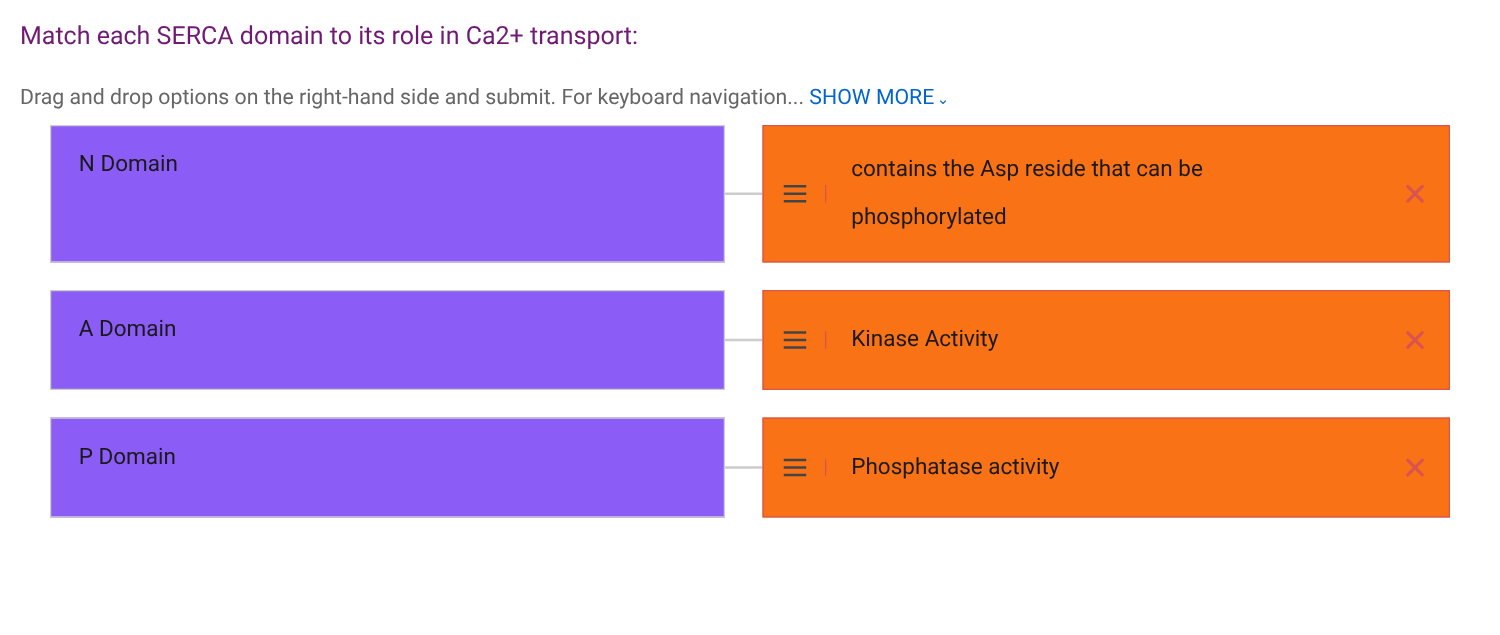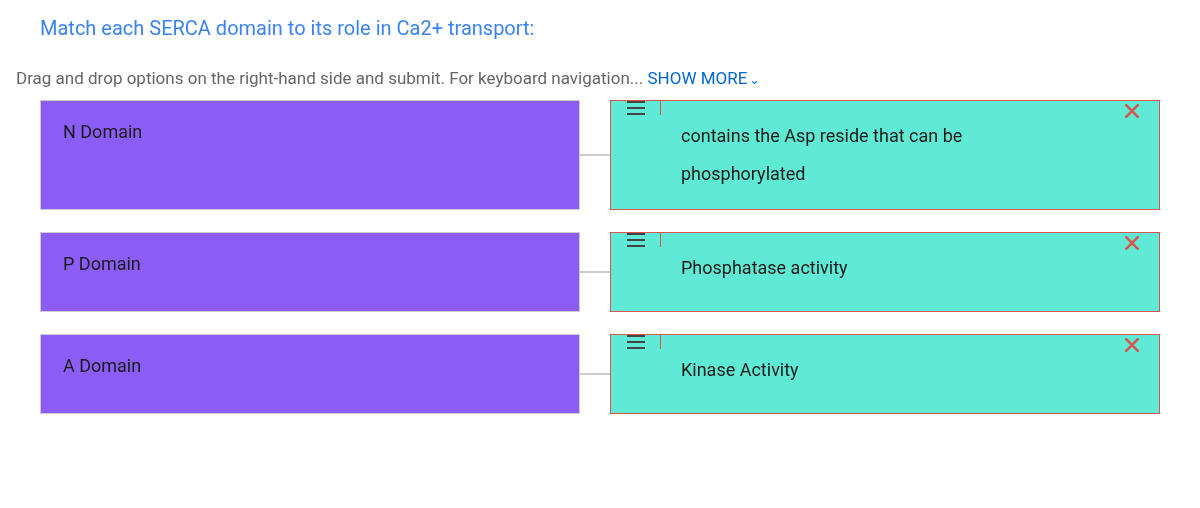--- a/index.html
+++ b/index.html
@@ -6,23 +6,22 @@
     body {
       font-family: -apple-system, BlinkMacSystemFont, "Segoe UI", Roboto, "Helvetica Neue", Arial, sans-serif;
       background: #fff;
       color: #1a1a1a;
       padding: 16px;
       width: 1200px;
     }
     .question-title {
       font-size: 20px;
       font-weight: 400;
-      color: #3b82f6;
+      color: #701a75;
       margin-bottom: 28px;
-      margin-left: 24px;
     }
     .instructions {
       font-size: 17px;
       color: #666;
       margin-bottom: 12px;
     }
     .show-more {
       color: #0066cc;
       cursor: pointer;
       font-size: 17px;
@@ -61,23 +60,23 @@
     .connector::before {
       content: "";
       display: block;
       width: 100%;
       height: 2px;
       background: #ccc;
     }
     .answer-box {
       flex: 1;
       border: 1px solid #d9534f;
-      background: #5eead4;
-      display: flex;
-      align-items: flex-start;
+      background: #f97316;
+      display: flex;
+      align-items: center;
       position: relative;
     }
     .drag-handle {
       flex: 0 0 50px;
       border-right: 1px solid #d9534f;
       display: flex;
       align-items: center;
       justify-content: center;
       cursor: grab;
     }
@@ -146,20 +145,45 @@
               <line x1="5" y1="5" x2="19" y2="19"></line>
               <line x1="19" y1="5" x2="5" y2="19"></line>
             </svg>
         </span>
       </div>
     </div>
   </div>
 
   <div class="row">
     <div class="prompt-box">
+      <span>A Domain</span>
+    </div>
+    <div class="connector"></div>
+    <div class="answer-box">
+      <div class="drag-handle">
+        <div class="hamburger">
+            <span></span>
+            <span></span>
+            <span></span>
+          </div>
+      </div>
+      <div class="answer-text">Kinase Activity</div>
+      <div class="status-icon-wrap">
+        <span class="x-icon">
+          <svg viewBox="0 0 24 24" fill="none" stroke="#d9534f" stroke-width="3" stroke-linecap="round">
+              <line x1="5" y1="5" x2="19" y2="19"></line>
+              <line x1="19" y1="5" x2="5" y2="19"></line>
+            </svg>
+        </span>
+      </div>
+    </div>
+  </div>
+
+  <div class="row">
+    <div class="prompt-box">
       <span>P Domain</span>
     </div>
     <div class="connector"></div>
     <div class="answer-box">
       <div class="drag-handle">
         <div class="hamburger">
             <span></span>
             <span></span>
             <span></span>
           </div>
@@ -169,38 +193,13 @@
         <span class="x-icon">
           <svg viewBox="0 0 24 24" fill="none" stroke="#d9534f" stroke-width="3" stroke-linecap="round">
               <line x1="5" y1="5" x2="19" y2="19"></line>
               <line x1="19" y1="5" x2="5" y2="19"></line>
             </svg>
         </span>
       </div>
     </div>
   </div>
 
-  <div class="row">
-    <div class="prompt-box">
-      <span>A Domain</span>
-    </div>
-    <div class="connector"></div>
-    <div class="answer-box">
-      <div class="drag-handle">
-        <div class="hamburger">
-            <span></span>
-            <span></span>
-            <span></span>
-          </div>
-      </div>
-      <div class="answer-text">Kinase Activity</div>
-      <div class="status-icon-wrap">
-        <span class="x-icon">
-          <svg viewBox="0 0 24 24" fill="none" stroke="#d9534f" stroke-width="3" stroke-linecap="round">
-              <line x1="5" y1="5" x2="19" y2="19"></line>
-              <line x1="19" y1="5" x2="5" y2="19"></line>
-            </svg>
-        </span>
-      </div>
-    </div>
-  </div>
-
 </div>
 
 </body></html>

